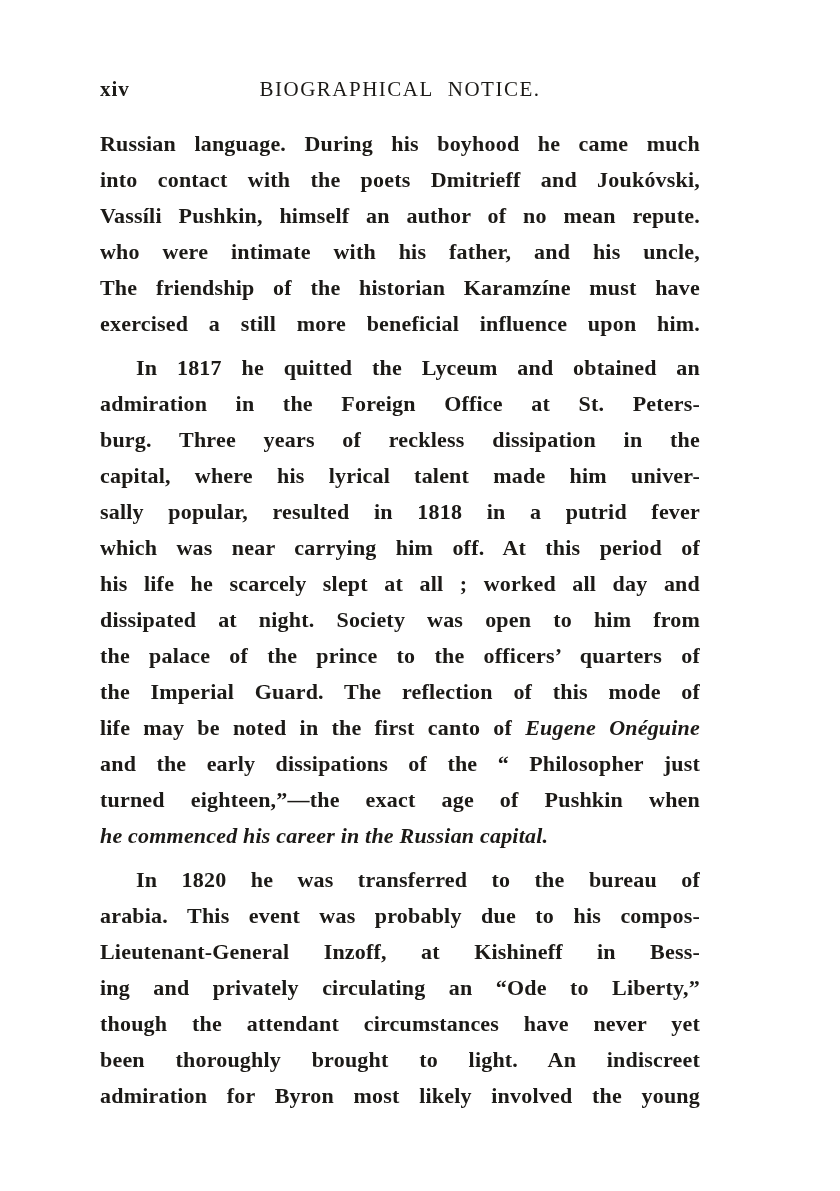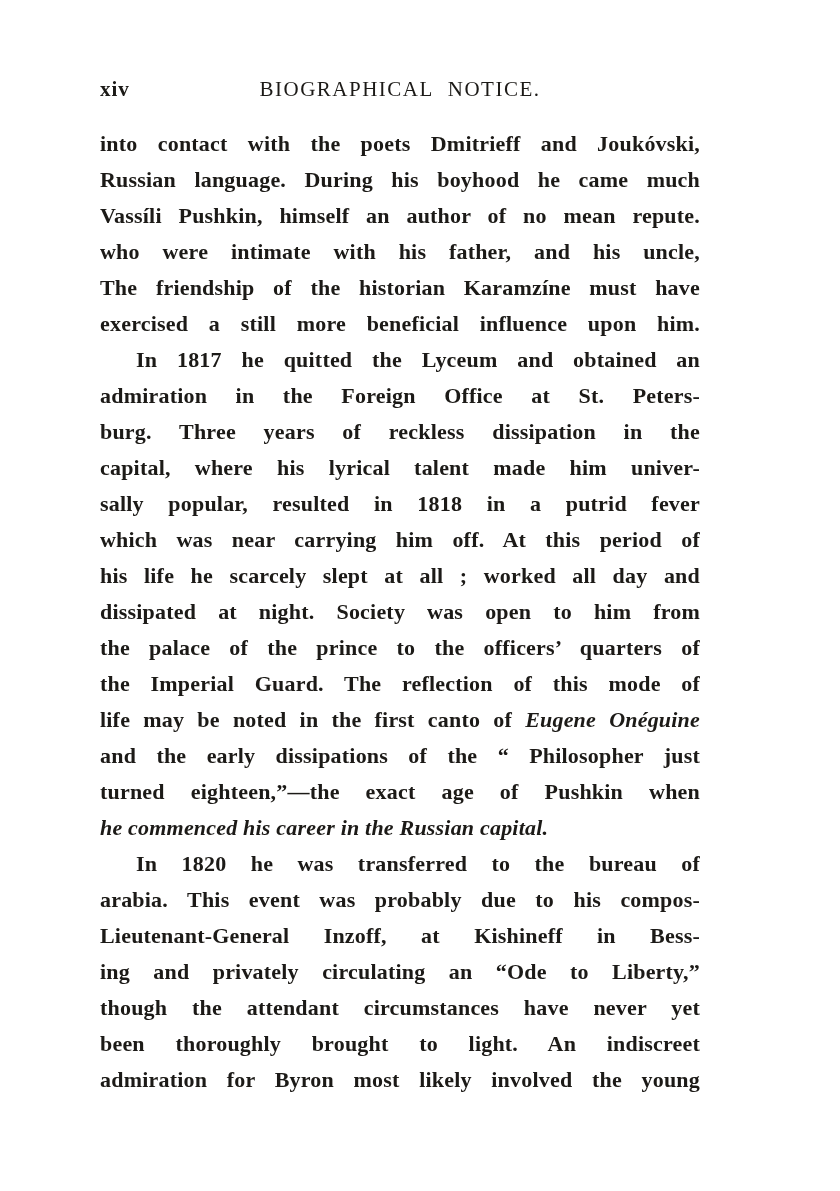--- a/index.html
+++ b/index.html
@@ -59,39 +59,40 @@
     text-align-last: justify;
     white-space: normal;
     overflow: hidden;
   }
   .line.para-end {
     text-align-last: left;
     font-style: italic;
   }
   .line.indent {
     text-indent: 36px;
+    margin-top: 8px;
   }
   .it {
     font-style: italic;
   }
 </style>
 </head>
 <body>
 
 <div class="page">
 
   <div class="running-head">
     <span class="folio">xiv</span>
     <span class="head-title">BIOGRAPHICAL NOTICE.</span>
   </div>
 
   <div class="bodytext">
 
+    <div class="line">Russian language.  During his boyhood he came much</div>
     <div class="line">into contact with the poets Dmitrieff and Joukóvski,</div>
-    <div class="line">Russian language.  During his boyhood he came much</div>
     <div class="line">Vassíli Pushkin, himself an author of no mean repute.</div>
     <div class="line">who were intimate with his father, and his uncle,</div>
     <div class="line">The friendship of the historian Karamzíne must have</div>
     <div class="line">exercised a still more beneficial influence upon him.</div>
 
     <div class="line indent">In 1817 he quitted the Lyceum and obtained an</div>
     <div class="line">admiration in the Foreign Office at St. Peters-</div>
     <div class="line">burg.  Three years of reckless dissipation in the</div>
     <div class="line">capital, where his lyrical talent made him univer-</div>
     <div class="line">sally popular, resulted in 1818 in a putrid fever</div>

